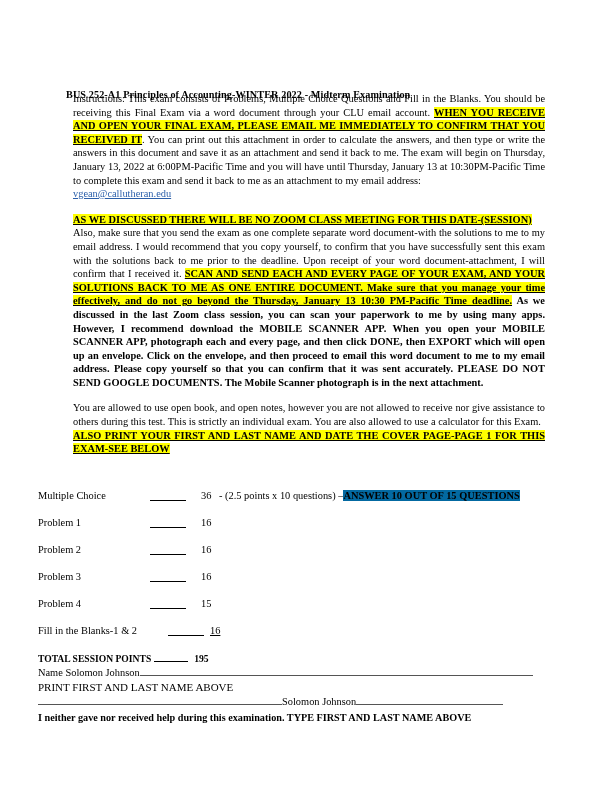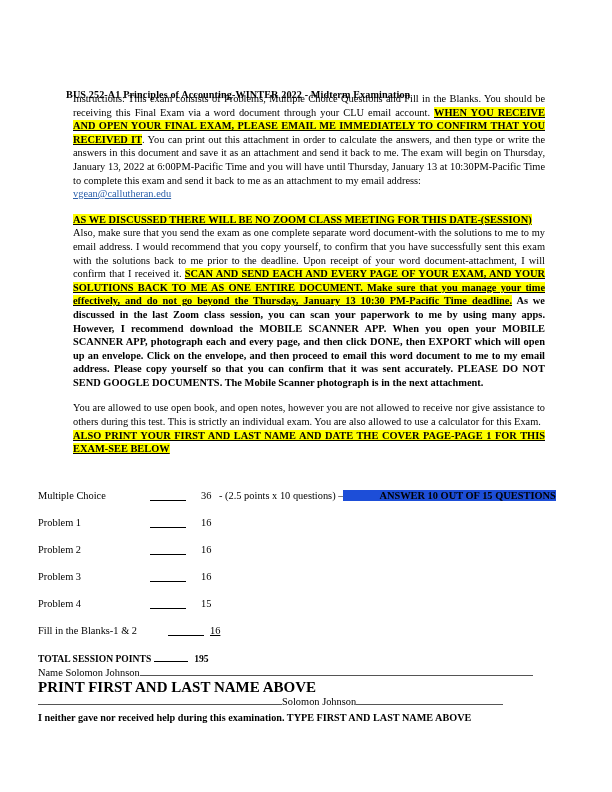--- a/index.html
+++ b/index.html
@@ -52,24 +52,23 @@
   .para-gap {
     height: 12px;
   }
   .hl {
     background: #ffff00;
     font-weight: bold;
     text-decoration: underline;
     color: #000000;
   }
   .hl-nou {
-    background: #1d4ed8;
+    background: #0369a1;
     font-weight: bold;
     color: #000000;
-    padding-left: 36px;
   }
   .b {
     font-weight: bold;
   }
   .email {
     color: #2b5faa;
     text-decoration: underline;
   }
 
   
@@ -149,22 +148,22 @@
     margin-top: 1px;
   }
   .name-rule {
     display: inline-block;
     width: 393px;
     border-bottom: 1px solid #555;
     height: 9px;
     vertical-align: baseline;
   }
   .print-caption {
-    font-weight: bold;
-    font-size: 15px;
+    font-weight: normal;
+    font-size: 11px;
     height: 14px;
     line-height: 14px;
   }
   .sig-line {
     position: relative;
     height: 15px;
     font-size: 10.4px;
     white-space: nowrap;
     margin-top: 1px;
   }

